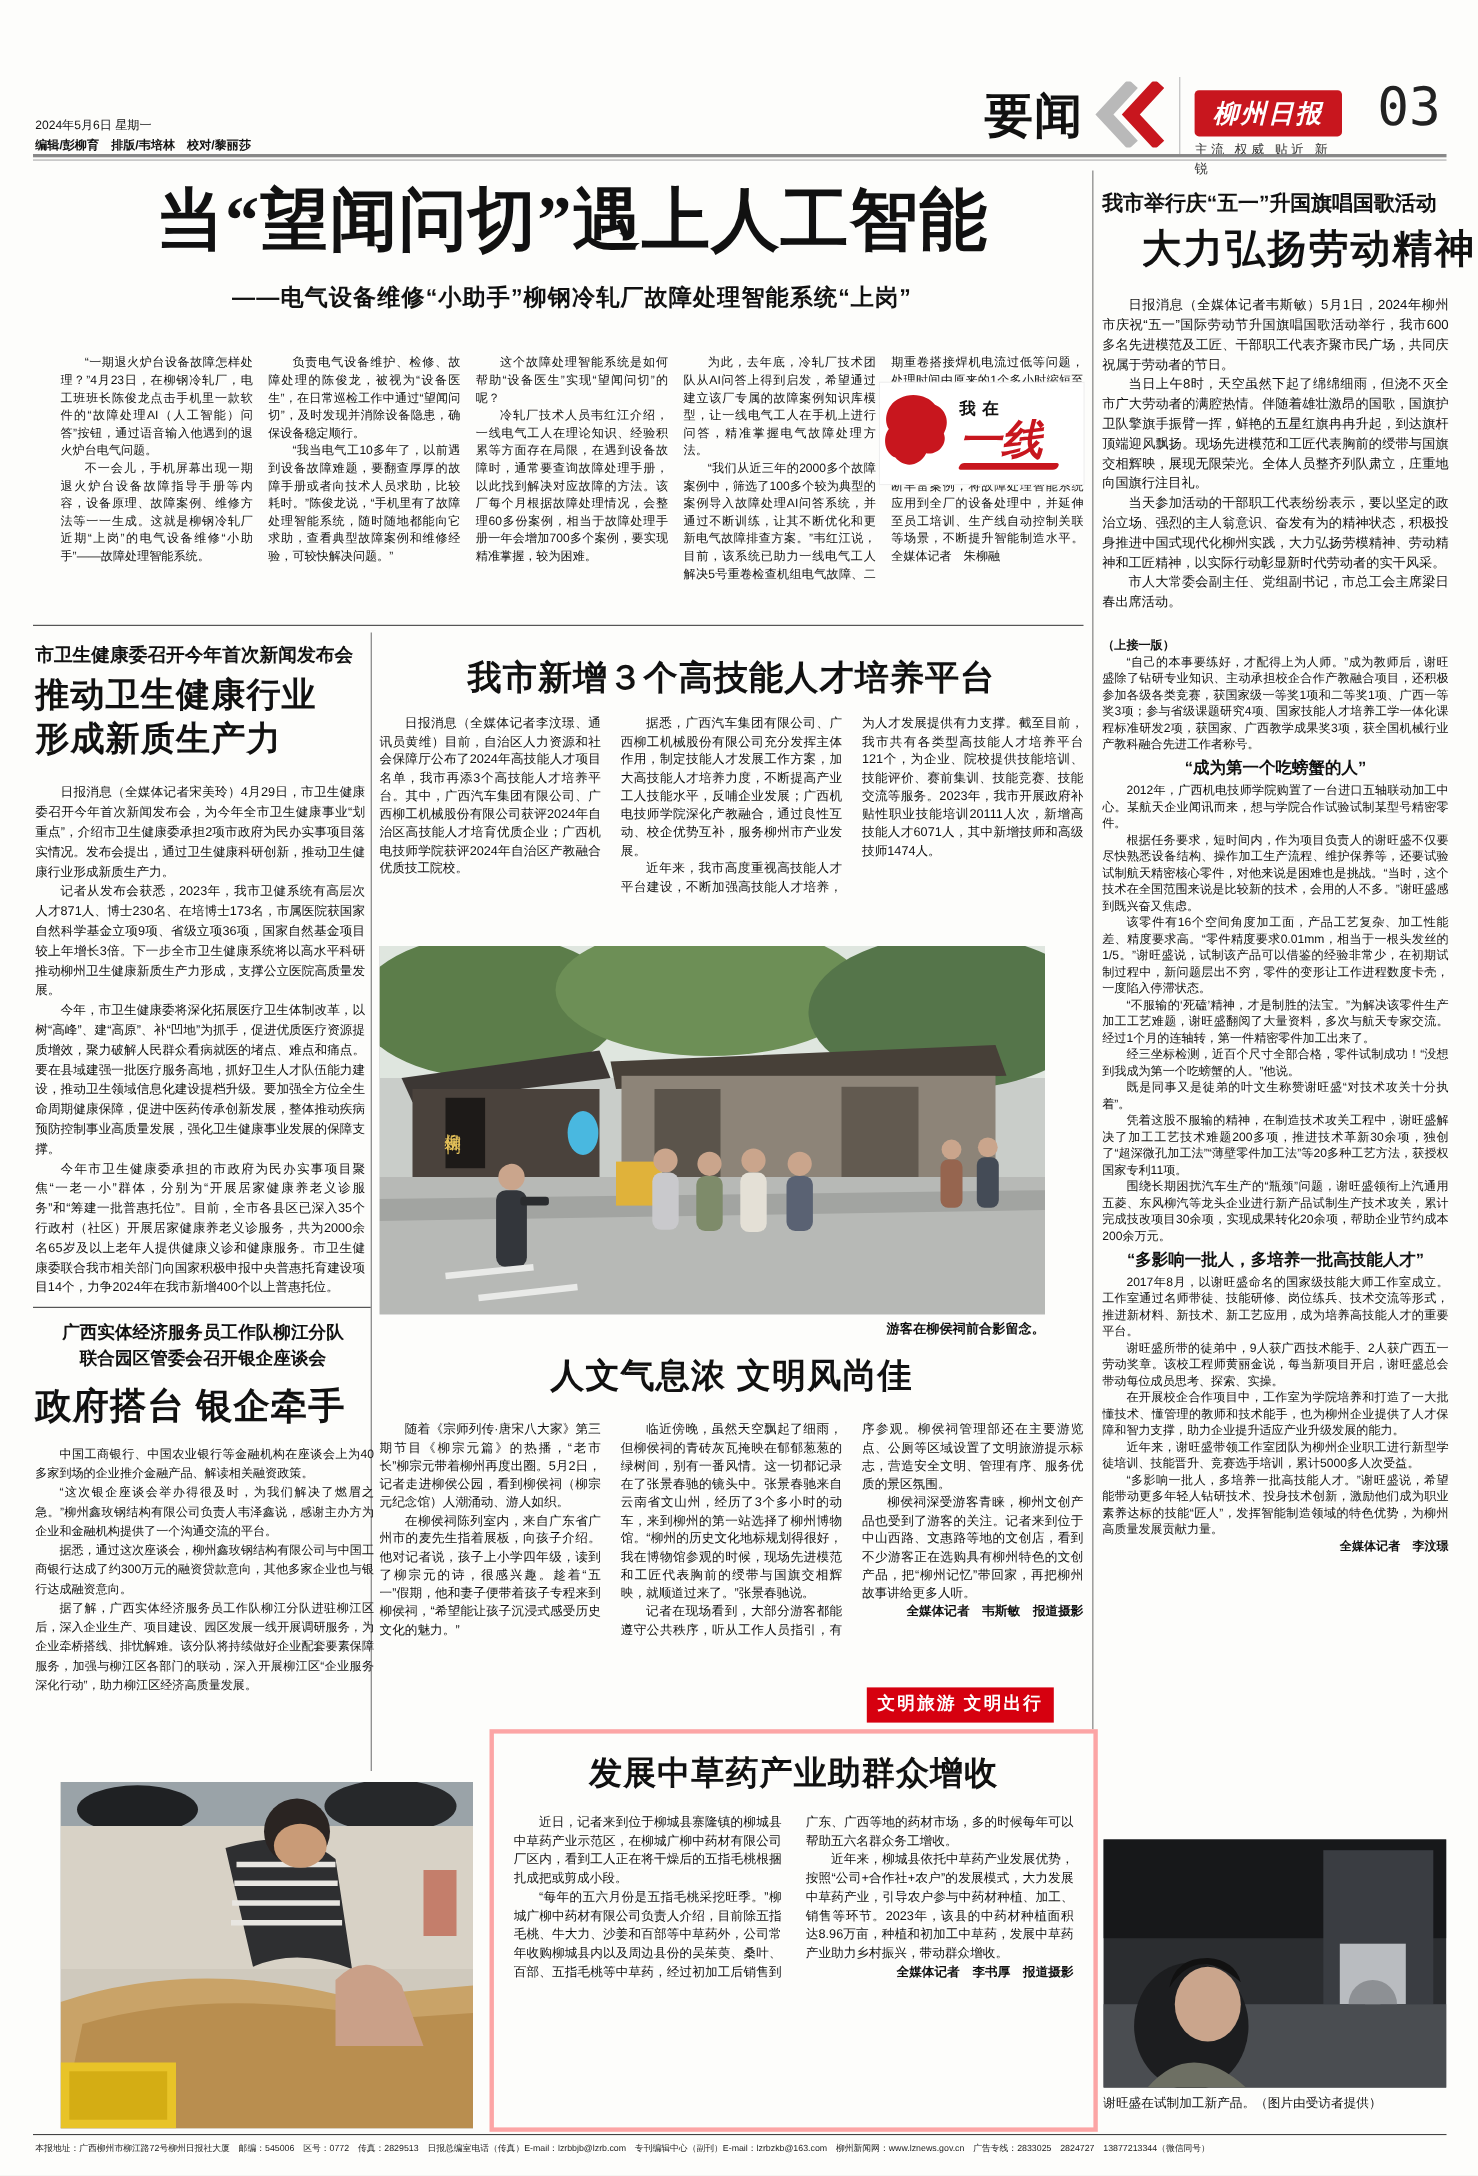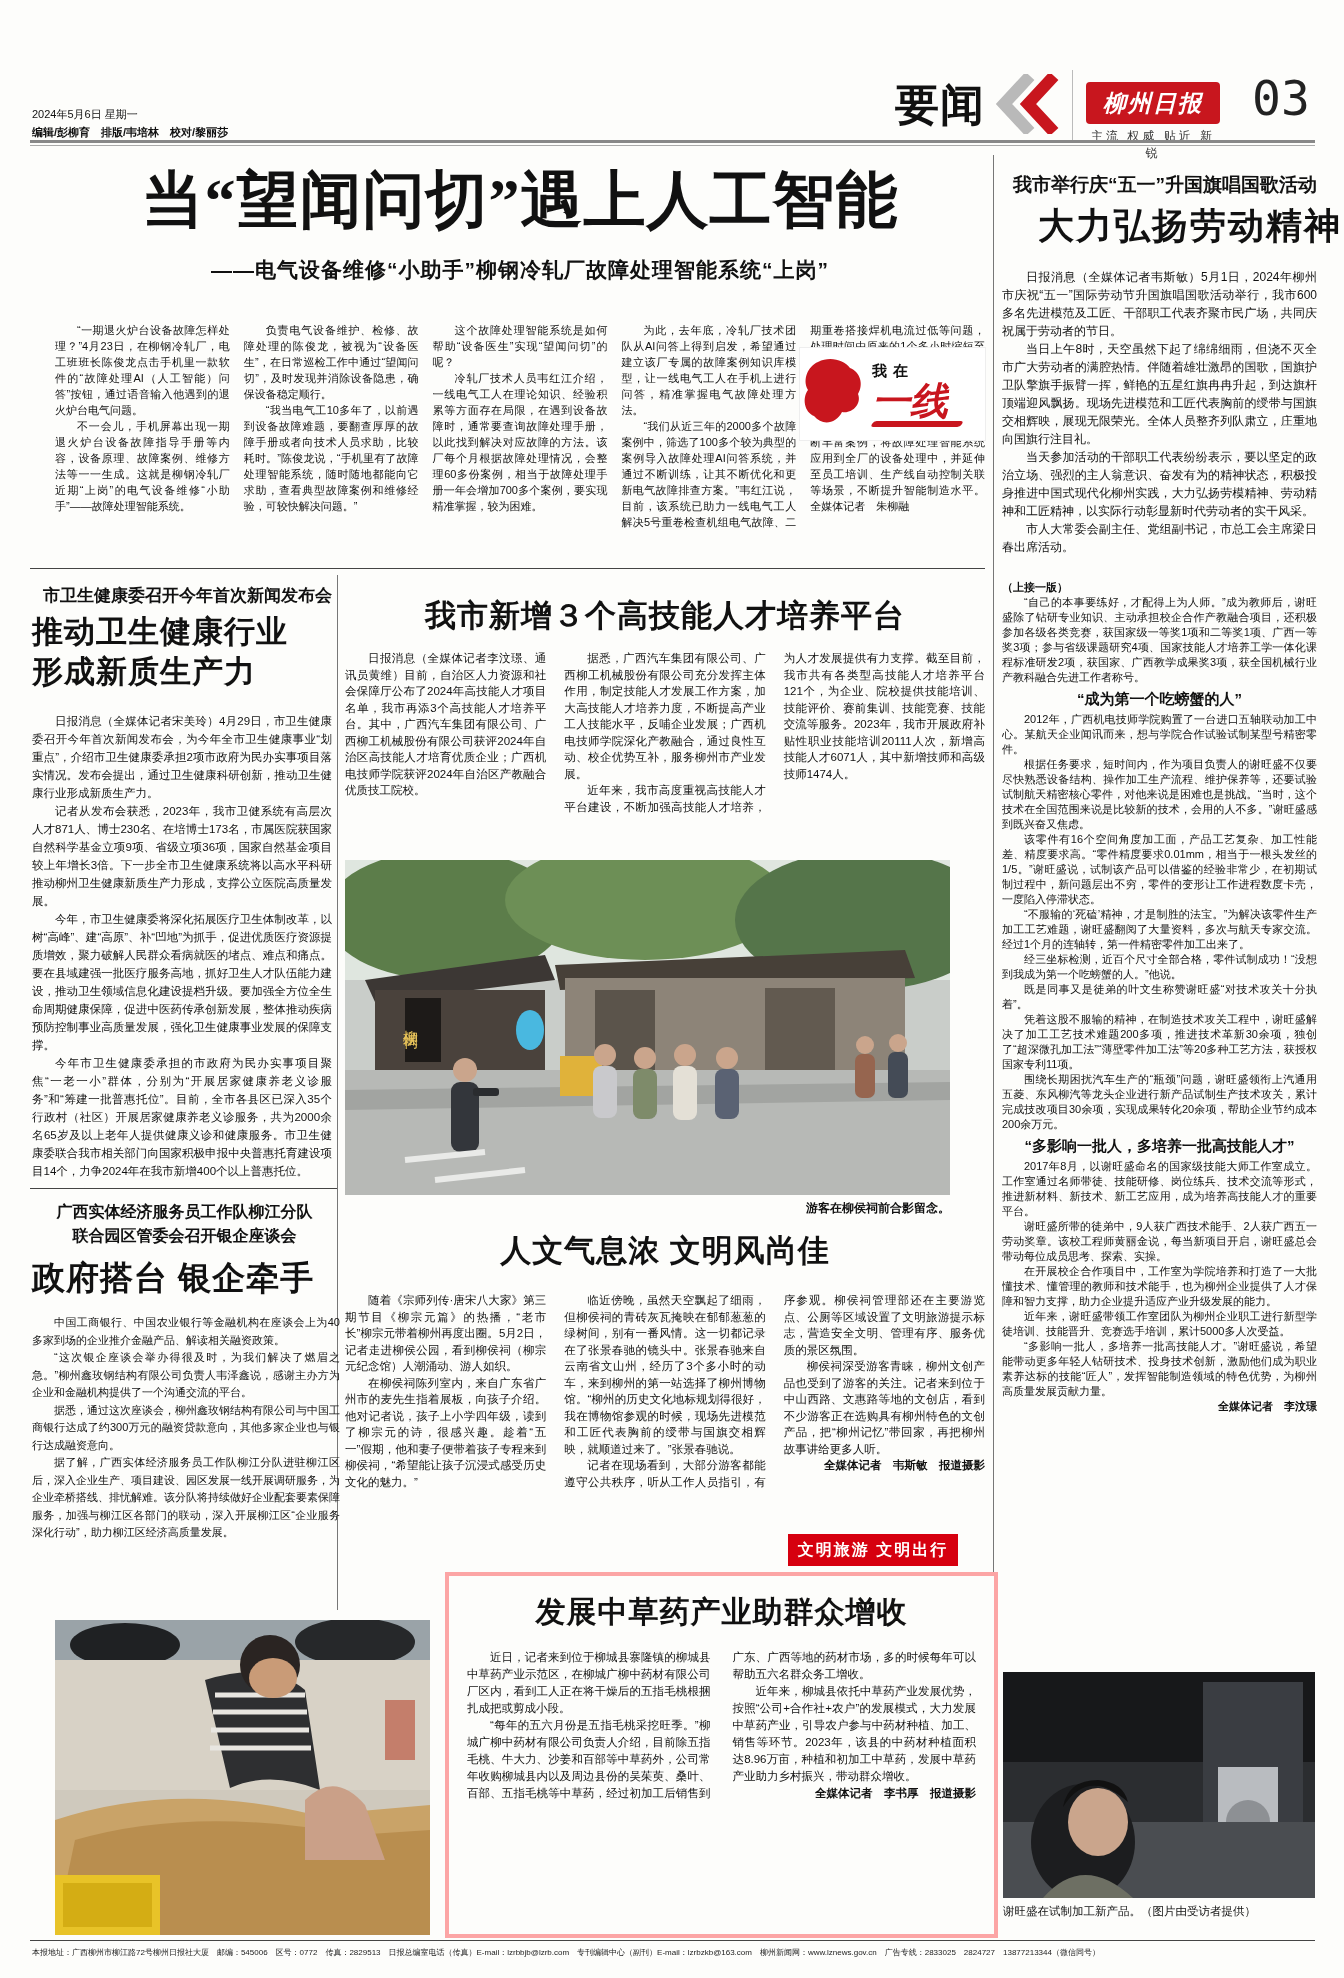--- a/index.html
+++ b/index.html
@@ -2,21 +2,21 @@
 <html><head>
 <meta charset="utf-8">
 <style>
   html,body{margin:0;padding:0;background:#e8e8e4;}
   #page{position:relative;width:1344px;height:1978px;background:#fdfdfb;margin:0 auto;
         font-family:"Liberation Sans",sans-serif;color:#111;overflow:hidden;}
   .abs{position:absolute;}
   .serif{font-family:"Liberation Serif","DejaVu Serif",serif;}
   .body-text{font-size:11px;line-height:16px;text-align:justify;overflow:hidden;}
   .body-text p{margin:0;text-indent:2em;}
-  .kicker{font-weight:bold;text-align:right;}
+  .kicker{font-weight:bold;}
   .headline{font-weight:bold;letter-spacing:1px;}
   .hr{background:#444;height:1px;}
   .vr{background:#777;width:1px;}
   .caption{font-weight:bold;}
   .center{text-align:center;}
   .right{text-align:right;}
   .red-badge{background:#d6000f;color:#fff;font-weight:bold;text-align:center;}
   .subhead{font-weight:bold;text-align:center;text-indent:0!important;margin:6px 0!important;font-size:15px;}
   .byline-line{text-align:right;text-indent:0!important;font-weight:bold;}
   .photo{overflow:hidden;background:#ccc;}
@@ -36,21 +36,21 @@
 
   <svg class="abs" style="left:992px;top:74px;" width="70" height="60" viewBox="0 0 70 60">
     <polyline points="38,2 12,30 38,58" fill="none" stroke="#b9b9b9" stroke-width="12"></polyline>
     <polyline points="62,2 36,30 62,58" fill="none" stroke="#c8161e" stroke-width="12"></polyline>
   </svg>
 
   <div class="abs" style="left:1072px;top:70px;width:1px;height:72px;background:#bbb;"></div>
 
   <div class="abs" style="left:1086px;top:82px;width:134px;height:42px;background:#c8161e;border-radius:4px;color:#fff;
        display:flex;align-items:center;justify-content:center;font-weight:bold;font-size:23px;font-style:italic;letter-spacing:2px;" class2="serif">柳州日报</div>
-  <div class="abs" style="left:1086px;top:128px;width:134px;font-size:12px;letter-spacing:3px;color:#333;text-align:center;">主流  权威  贴近  新锐</div>
+  <div class="abs" style="left:1086px;top:128px;width:134px;font-size:12px;letter-spacing:3px;color:#333;">主流  权威  贴近  新锐</div>
 
   <div class="abs" style="left:1252px;top:70px;font-size:48px;color:#222;font-family:'DejaVu Sans Mono',monospace;">03</div>
 
   <div class="abs" style="left:30px;top:140px;width:1285px;height:3px;background:#888;"></div>
   <div class="abs" style="left:30px;top:145px;width:1285px;height:1px;background:#aaa;"></div>
 
   <div class="abs vr" style="left:993px;top:155px;height:1780px;"></div>
   <div class="abs vr" style="left:337px;top:575px;height:1035px;"></div>
 
   <div class="abs serif headline center" style="left:55px;top:158px;width:930px;font-size:62px;">当“望闻问切”遇上人工智能</div>

